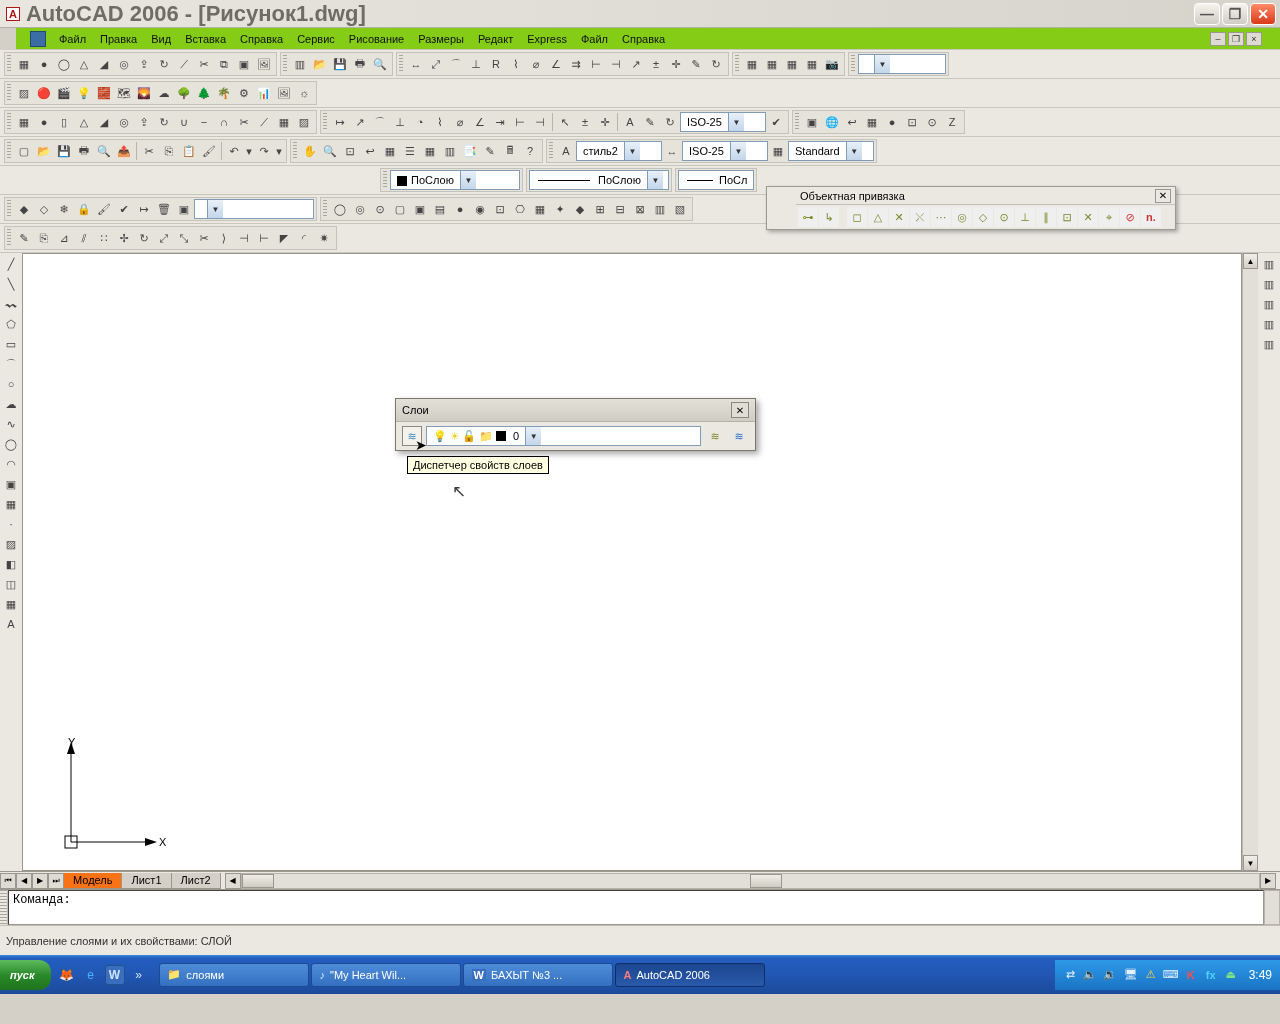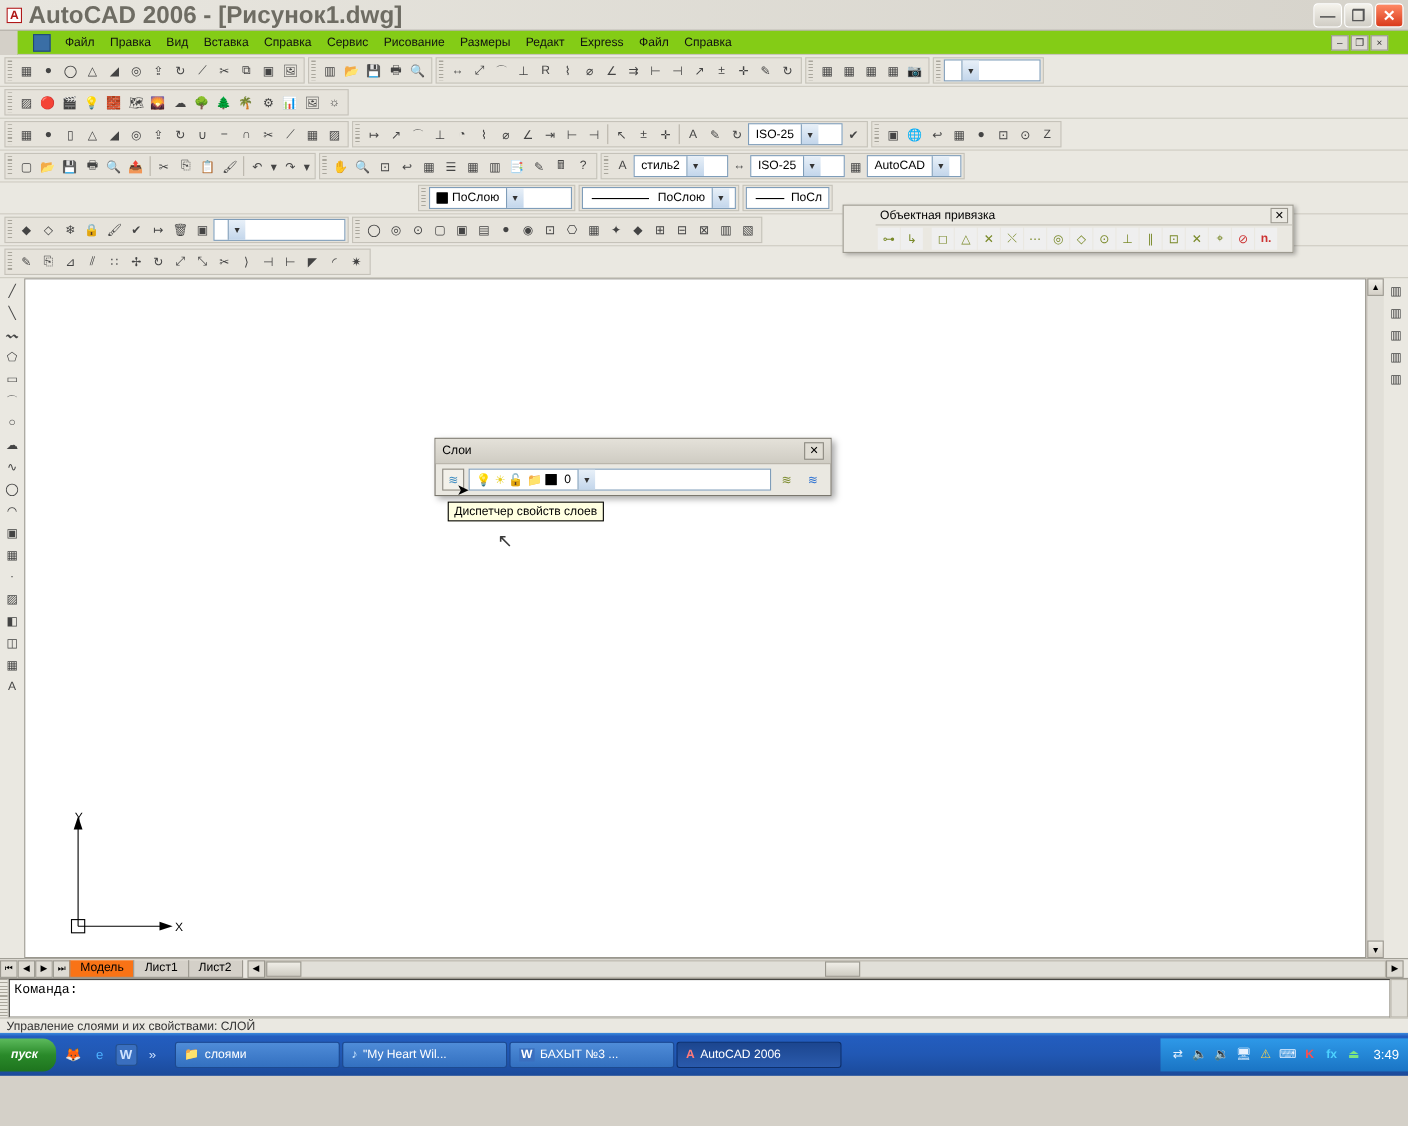--- a/index.html
+++ b/index.html
@@ -76,21 +76,21 @@
 .scroll-h .thumb { position:absolute; left:0; top:0; bottom:0; width:32px; background:linear-gradient(to bottom,#f0eee7,#cfccc3); border:1px solid #9a978e; }
 .scroll-h .thumb.right { left:auto; right:0; }
 
 
 .cmd-area { height:36px; display:flex; background:#eae8e1; border-top:1px solid #9a978e; }
 .cmd-area .grip { width:8px; background:repeating-linear-gradient(to bottom,#a9a69c 0,#a9a69c 1px,transparent 1px,transparent 3px); border-right:1px solid #c1beb5; }
 .cmd-area textarea { flex:1; font-family:'Courier New',monospace; font-size:12px; border:1px inset #9a978e; background:#fff; padding:2px 4px; resize:none; }
 .cmd-area .v { width:16px; background:#e1dfd8; border:1px solid #b8b4aa; }
 
 
-.statusbar { height:14px; display:flex; align-items:center; background:#eae8e1; border-top:1px solid #c1beb5; padding:0 6px; font-size:10px; color:#333; }
+.statusbar { height:30px; display:flex; align-items:center; background:#eae8e1; border-top:1px solid #c1beb5; padding:0 6px; font-size:10px; color:#333; }
 
 
 .taskbar { height:39px; display:flex; align-items:center; background:linear-gradient(to bottom,#3a8bde,#235dbf 8%,#2158b4 50%,#1b4a9a); position:relative; }
 .start-btn { height:30px; padding:0 16px 0 10px; background:linear-gradient(to bottom,#5dbb5d,#2a8a2a 50%,#1e741e); color:#fff; font-weight:bold; font-style:italic; font-size:17px; border-radius:0 12px 12px 0; display:flex; align-items:center; }
 .ql { display:flex; align-items:center; gap:4px; padding:0 6px; }
 .ql .qb { width:20px; height:20px; border-radius:3px; display:flex; align-items:center; justify-content:center; color:#cde3ff; font-size:12px; }
 .task-btns { display:flex; gap:2px; padding:0 4px; }
 .task-btn { height:24px; padding:0 8px; background:linear-gradient(to bottom,#4f8cd8,#3370c0); border:1px solid #1d4a90; border-radius:3px; color:#fff; display:flex; align-items:center; gap:5px; font-size:11px; min-width:150px; max-width:155px; overflow:hidden; white-space:nowrap; }
 .task-btn.active { background:linear-gradient(to bottom,#1c468f,#2a5aac); border:1px solid #0e2f6a; }
 .tray { margin-left:auto; display:flex; align-items:center; gap:4px; padding:0 8px; background:linear-gradient(to bottom,#2e99e8,#1a74c4); height:30px; }
@@ -317,21 +317,21 @@
         <span class="label">стиль2</span>
         <span class="arrow">▼</span>
       </div>
    <button class="ic-blue">↔</button>
    <div class="combo" style="width:86px">
         <span class="label">ISO-25</span>
         <span class="arrow">▼</span>
       </div>
    <button class="ic-olive">▦</button>
    <div class="combo" style="width:86px">
-        <span class="label">AutoCAD</span>
+        <span class="label">Standard</span>
         <span class="arrow">▼</span>
       </div>
  </div>
 </div>
 
 <div class="tb-area nowrap" style="padding-left:380px">
   <div class="tb">
       <div class="grip"></div>
     <div class="combo" style="width:130px">
         <span class="label"><span class="sw-black"></span><span>ПоСлою</span></span>

